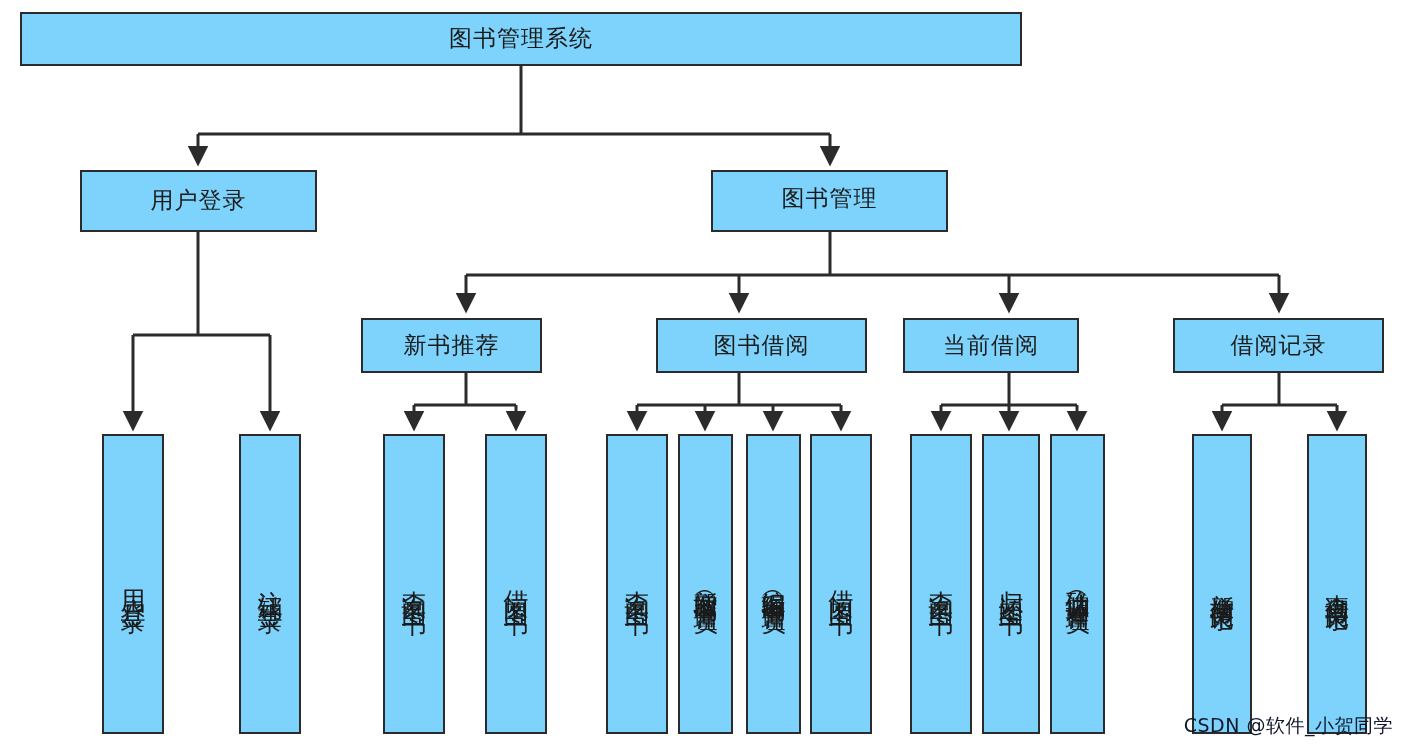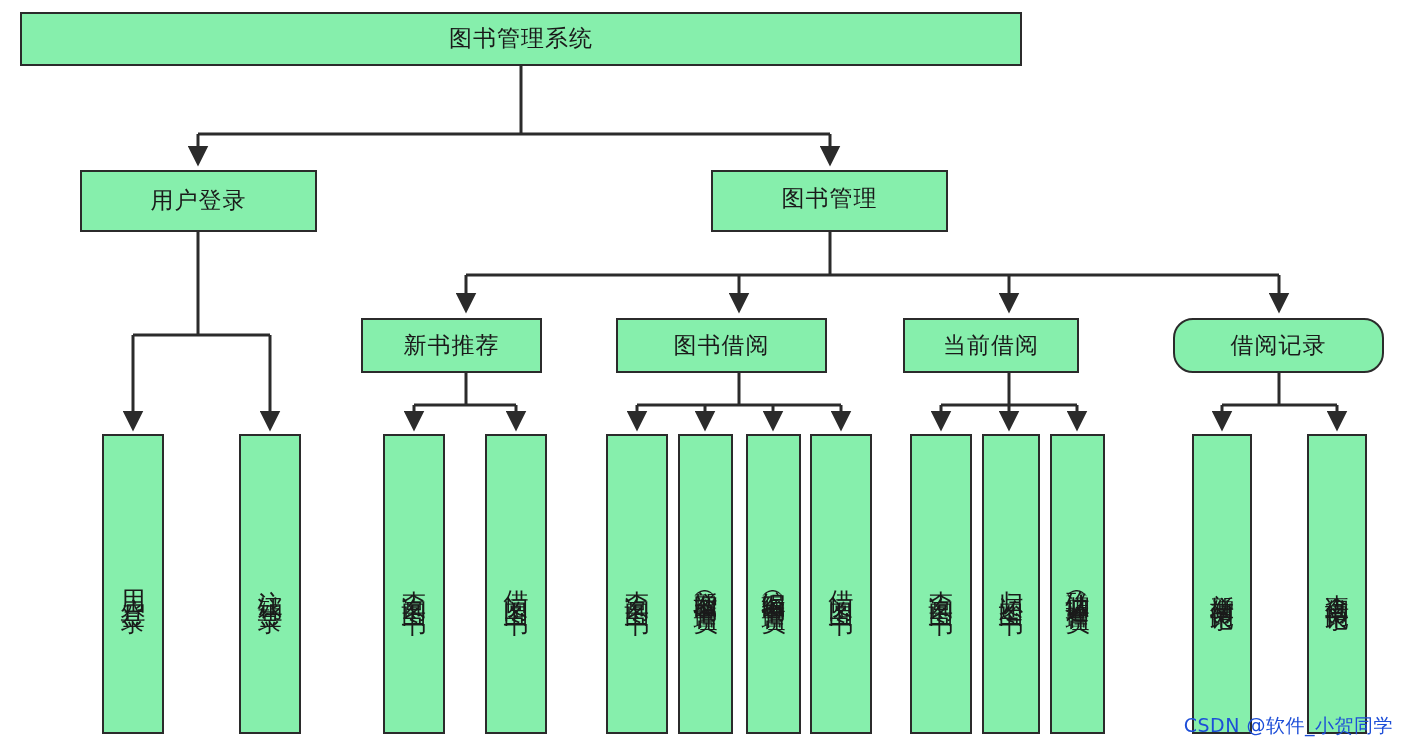--- a/index.html
+++ b/index.html
@@ -22,21 +22,21 @@
   svg.edges {
     position: absolute;
     left: 0;
     top: 0;
     width: 1405px;
     height: 747px;
   }
   .node {
     position: absolute;
     box-sizing: border-box;
-    background: #86efac;
+    background: #7dd3fc;
     border: 2.5px solid #2b2b2b;
     display: flex;
     align-items: center;
     justify-content: center;
     color: #1a1a1a;
   }
   .node-label {
     display: block;
     text-align: center;
     line-height: 1.12;
@@ -59,21 +59,21 @@
   }
   .node.vertical.tight .node-label {
     letter-spacing: 3px;
     font-size: 24px;
   }
   .watermark {
     position: absolute;
     right: 12px;
     bottom: 8px;
     font-size: 19px;
-    color: #1d4ed8;
+    color: #0f172a;
     letter-spacing: 0.5px;
     white-space: nowrap;
     pointer-events: none;
   }
 </style>
 </head>
 <body>
 
 <div id="diagram-root">
 
@@ -134,27 +134,27 @@
   <div class="node horizontal" style="left:80px; top:170px; width:237px; height:62px;">
     <span class="node-label">用户登录</span>
   </div>
   <div class="node horizontal" style="left:711px; top:170px; width:237px; height:62px;font-family:Liberation Mono, monospace;">
     <span class="node-label">图书管理</span>
   </div>
 
   <div class="node horizontal" style="left:361px; top:318px; width:181px; height:55px;">
     <span class="node-label">新书推荐</span>
   </div>
-  <div class="node horizontal" style="left:616px; top:318px; width:211px; height:55px;">
+  <div class="node horizontal" style="left:656px; top:318px; width:211px; height:55px;">
     <span class="node-label">图书借阅</span>
   </div>
   <div class="node horizontal" style="left:903px; top:318px; width:176px; height:55px;">
     <span class="node-label">当前借阅</span>
   </div>
-  <div class="node horizontal" style="left:1173px; top:318px; width:211px; height:55px;border-radius:20px;">
+  <div class="node horizontal" style="left:1173px; top:318px; width:211px; height:55px;">
     <span class="node-label">借阅记录</span>
   </div>
 
   <div class="node vertical" style="left:102px; top:434px; width:62px; height:300px;">
     <span class="node-label">用户登录</span>
   </div>
   <div class="node vertical" style="left:239px; top:434px; width:62px; height:300px;">
     <span class="node-label">注销登录</span>
   </div>
 

